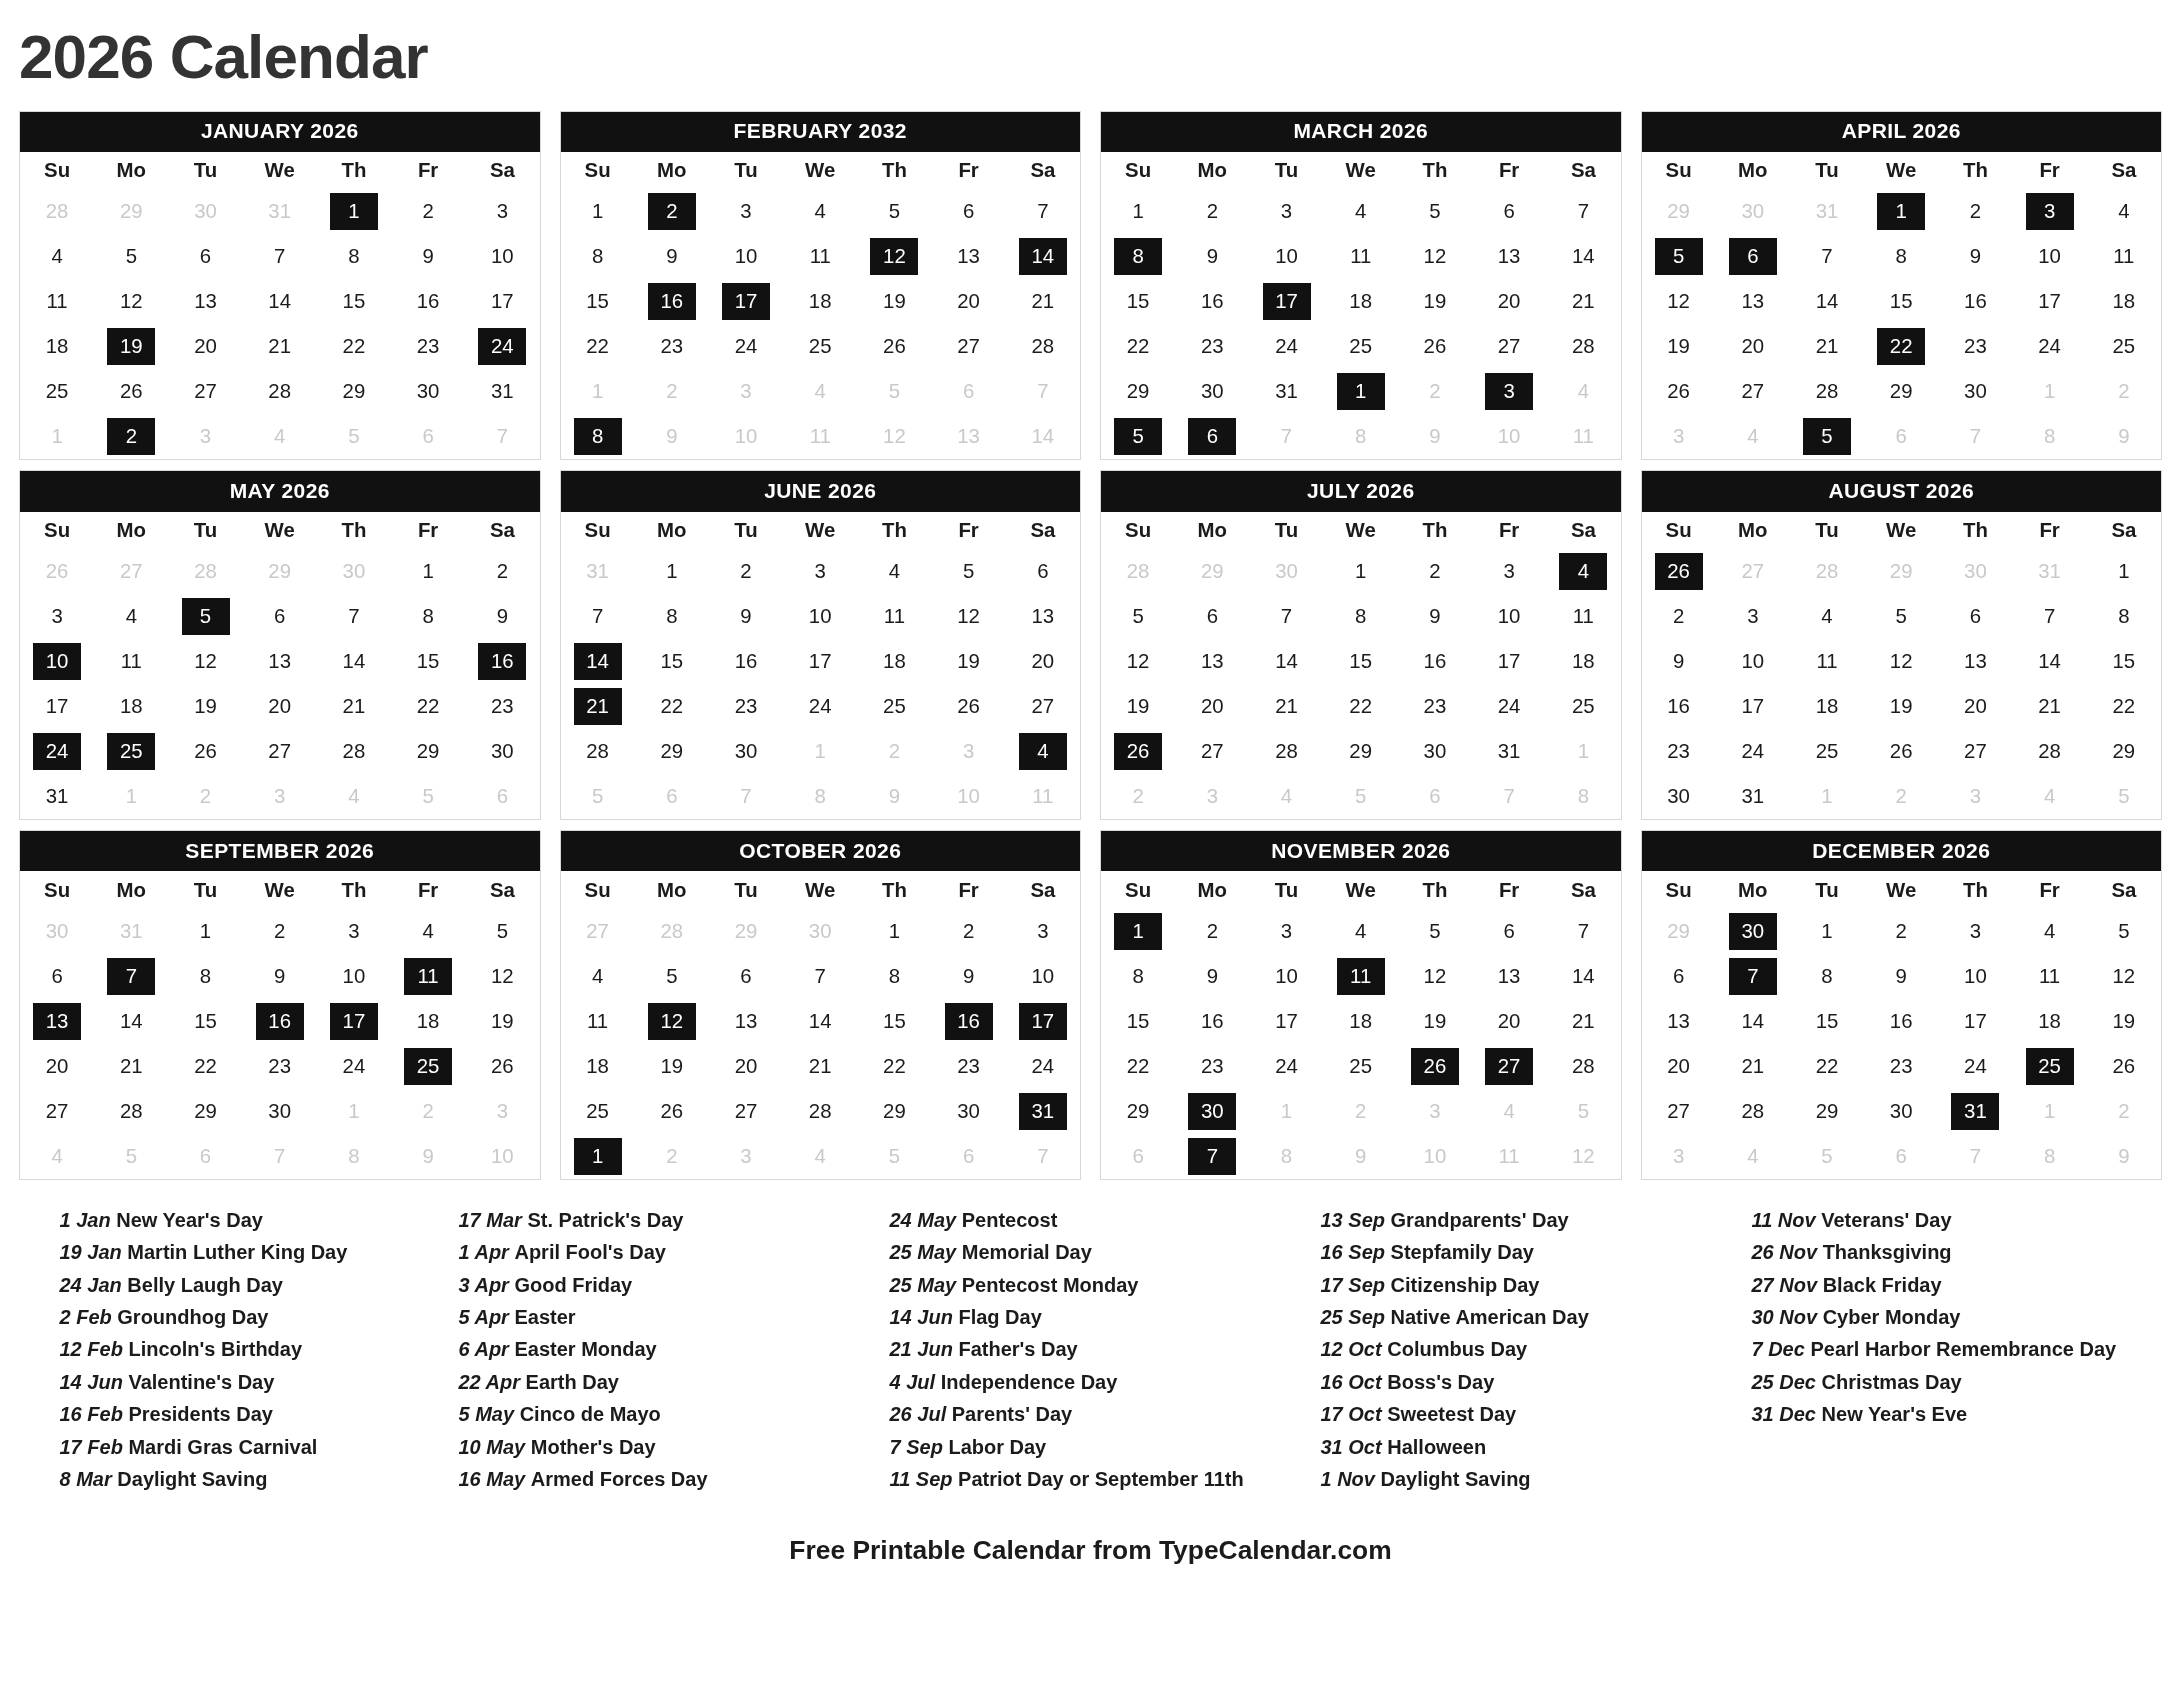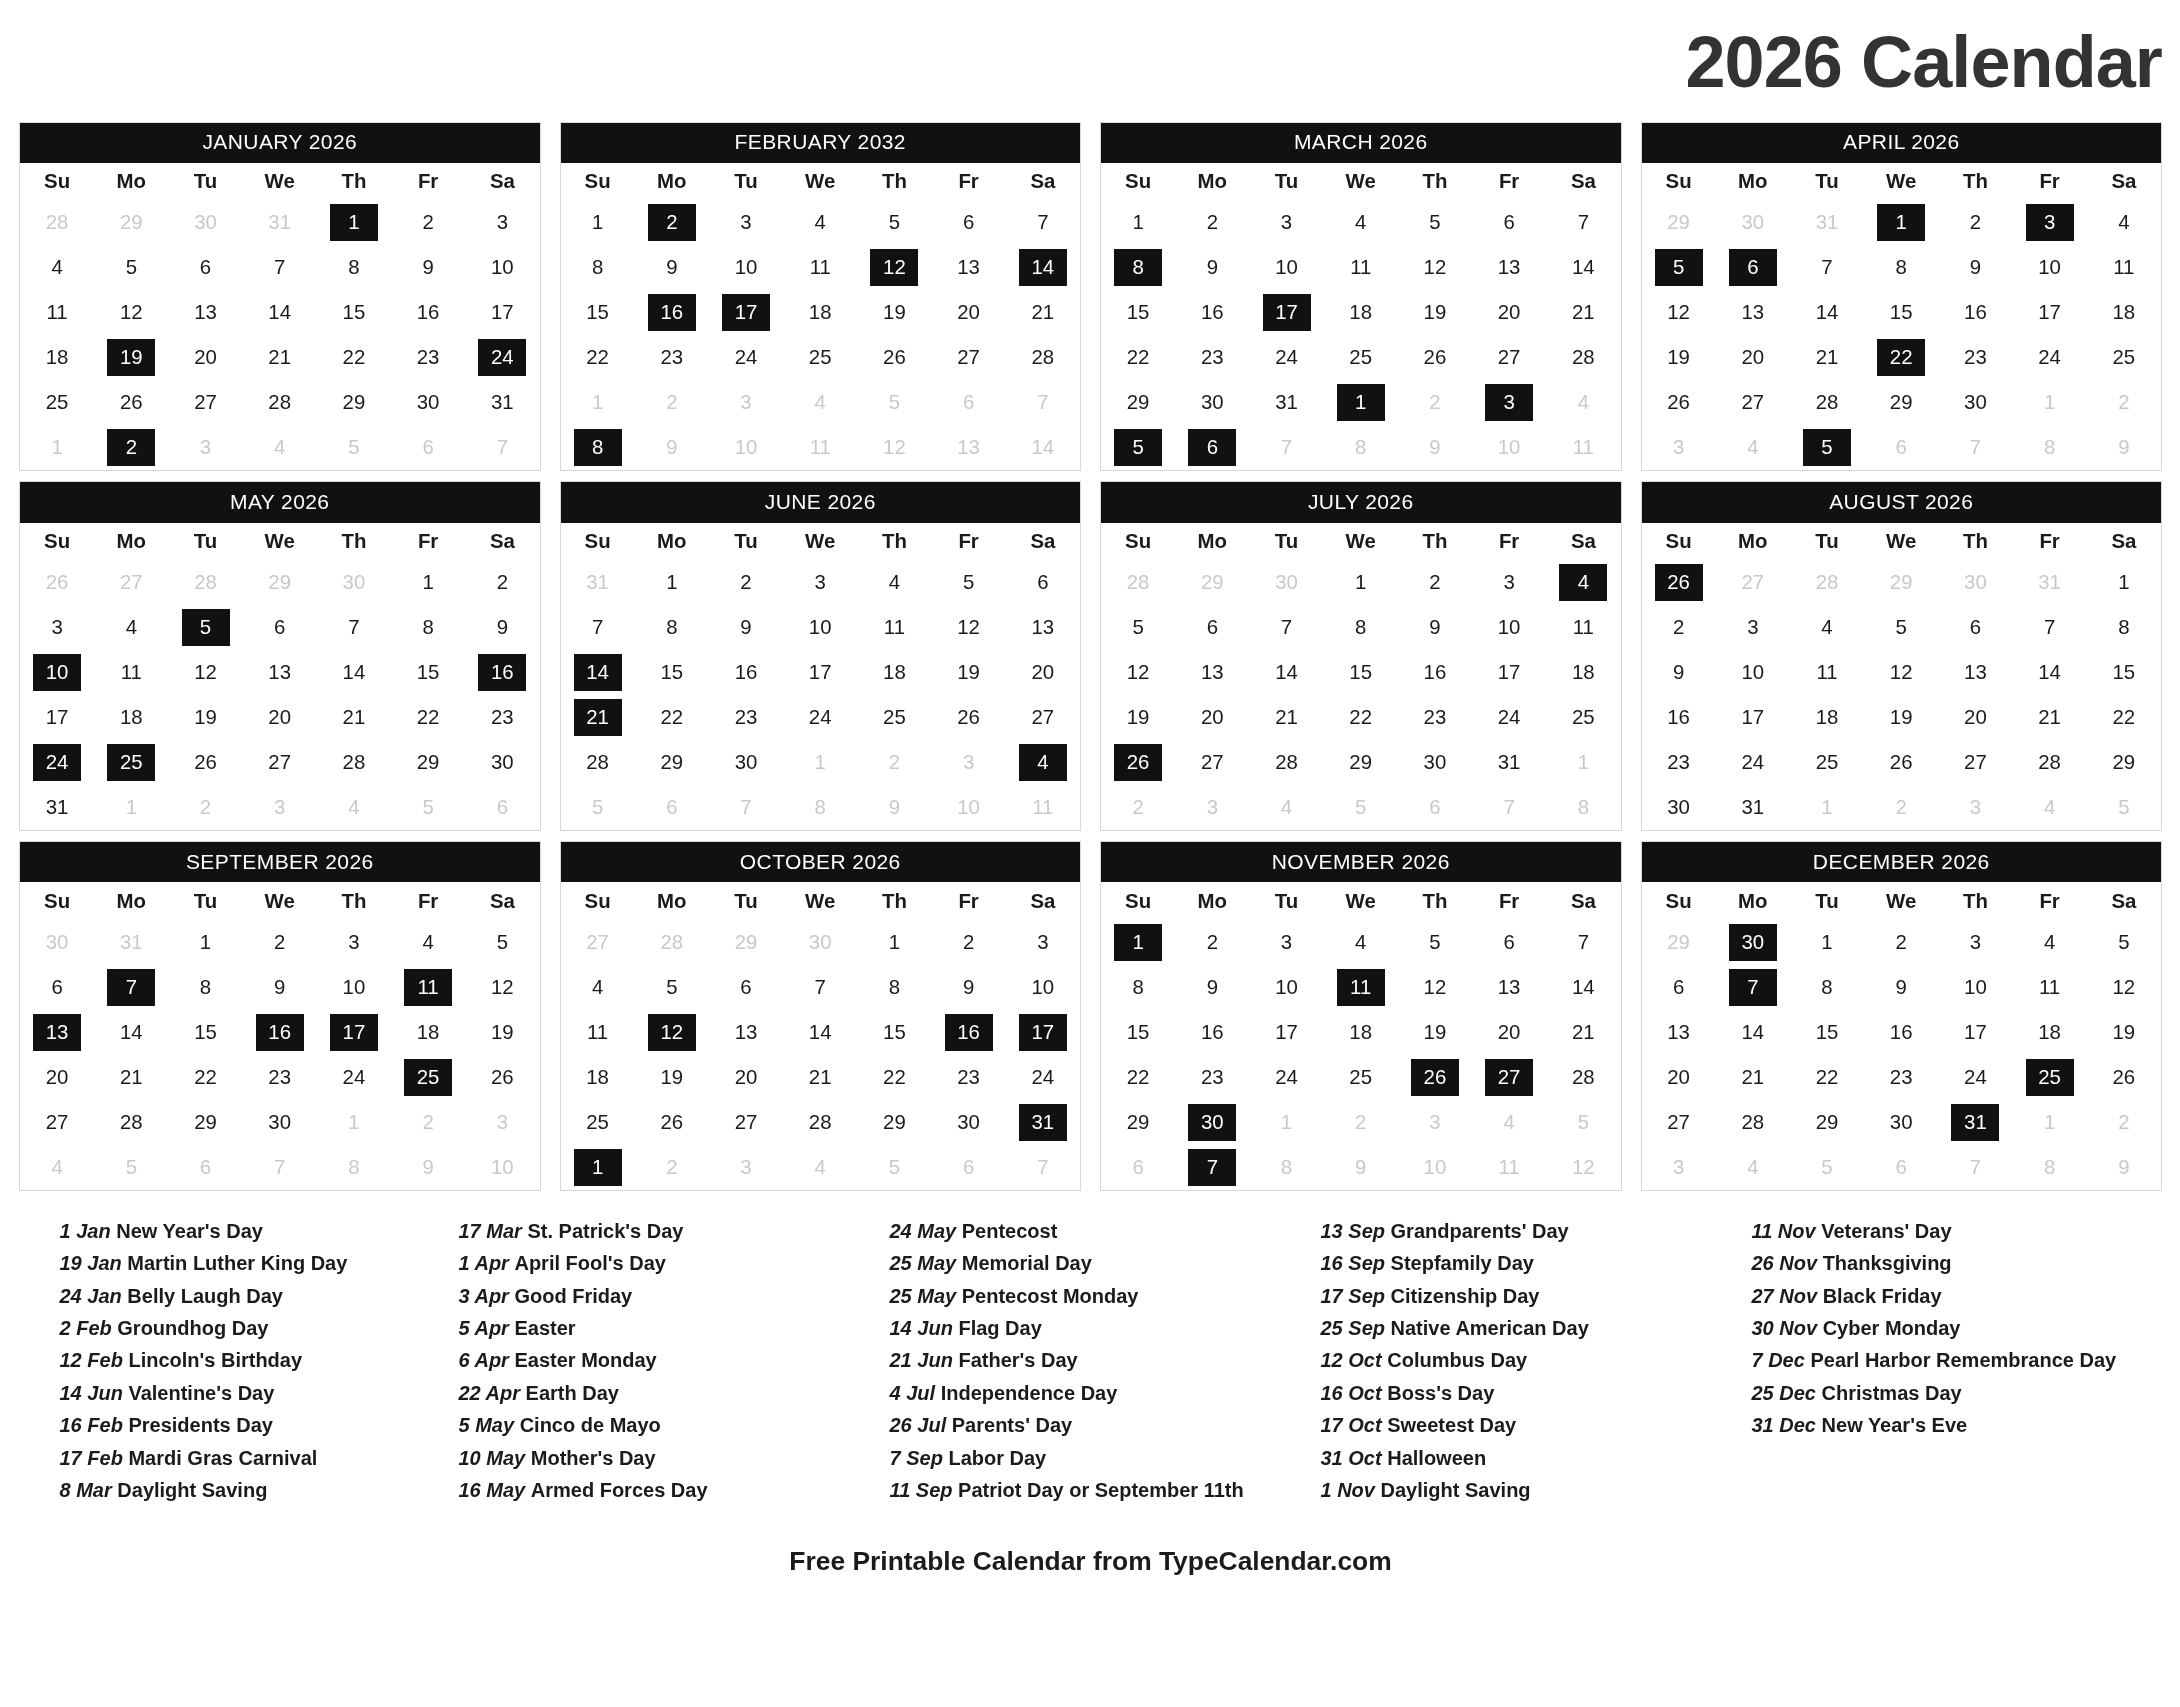--- a/index.html
+++ b/index.html
@@ -8,41 +8,41 @@
     background: #ffffff;
     font-family: "Liberation Sans", sans-serif;
     color: #1b1b1b;
   }
   body {
     width: 2181px;
     min-height: 1707px;
     padding: 12px 19px 8.5px 19px;
   }
   .page-title {
-    text-align: right;
-    font-size: 72px;
+    text-align: left;
+    font-size: 62px;
     font-weight: bold;
     color: #333333;
     letter-spacing: -0.9px;
     margin: 8.5px 0 19px 0;
   }
   .months-grid {
     display: grid;
     grid-template-columns: repeat(4, 1fr);
     gap: 10.2px 19px;
   }
   .month {
     border: 0.9px solid #d8d8d8;
     background: #fff;
   }
   .month-header {
     background: #111111;
     color: #ffffff;
     text-align: center;
-    font-weight: normal;
+    font-weight: bold;
     font-size: 21px;
     letter-spacing: 0.4px;
     padding: 7.7px 0 8.5px 0;
   }
   table.cal {
     width: 100%;
     border-collapse: collapse;
     table-layout: fixed;
   }
   table.cal th {

